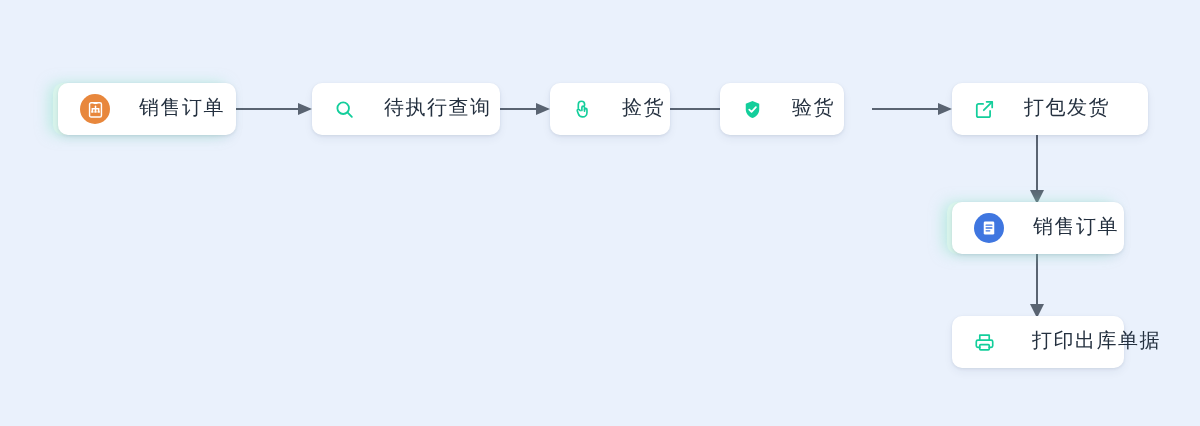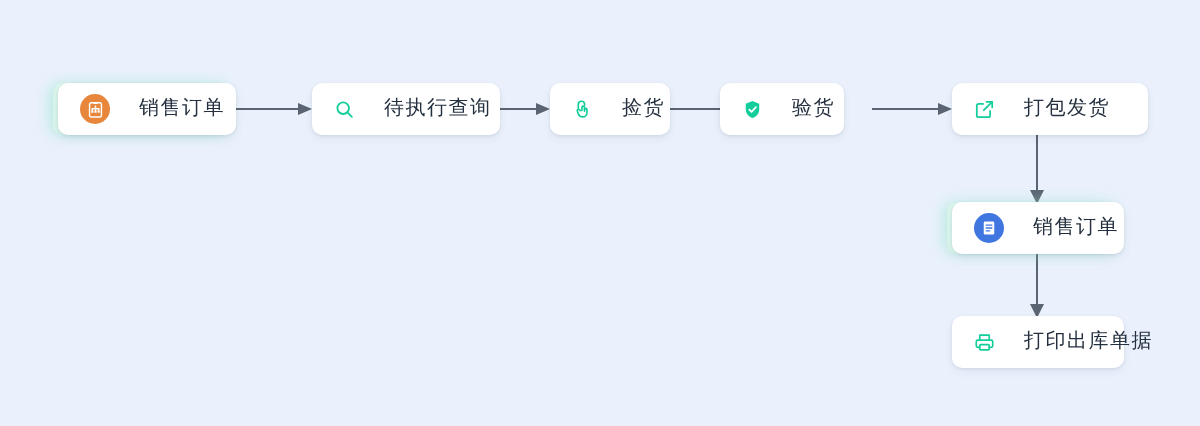--- a/index.html
+++ b/index.html
@@ -189,21 +189,21 @@
           <rect x="5" y="3.2" width="14" height="17.6" rx="1.8" fill="#ffffff"></rect>
           <line x1="8.2" y1="8.2" x2="15.8" y2="8.2" stroke="#3f76e0" stroke-width="1.8" stroke-linecap="round"></line>
           <line x1="8.2" y1="12" x2="15.8" y2="12" stroke="#3f76e0" stroke-width="1.8" stroke-linecap="round"></line>
           <line x1="8.2" y1="15.8" x2="13" y2="15.8" stroke="#3f76e0" stroke-width="1.8" stroke-linecap="round"></line>
         </svg>
       </span>
     </span>
     <span class="label">销售订单</span>
   </div>
 
-  <div class="node" style="left:952px; top:316px; width:172px;">
+  <div class="node" style="left:952px; top:316px; width:172px;gap:8px;">
     <span class="icon">
       <svg width="21" height="21" viewBox="0 0 24 24" fill="none" stroke="#13ce9b" stroke-width="1.9" stroke-linecap="round" stroke-linejoin="round">
         <path d="M6.6 9.2V3.6h10.8v5.6"></path>
         <path d="M6.6 17.6H4.4a1.8 1.8 0 0 1-1.8-1.8v-4.8a1.8 1.8 0 0 1 1.8-1.8h15.2a1.8 1.8 0 0 1 1.8 1.8v4.8a1.8 1.8 0 0 1-1.8 1.8h-2.2"></path>
         <rect x="6.6" y="14.4" width="10.8" height="6" rx="1"></rect>
       </svg>
     </span>
     <span class="label">打印出库单据</span>
   </div>
 

